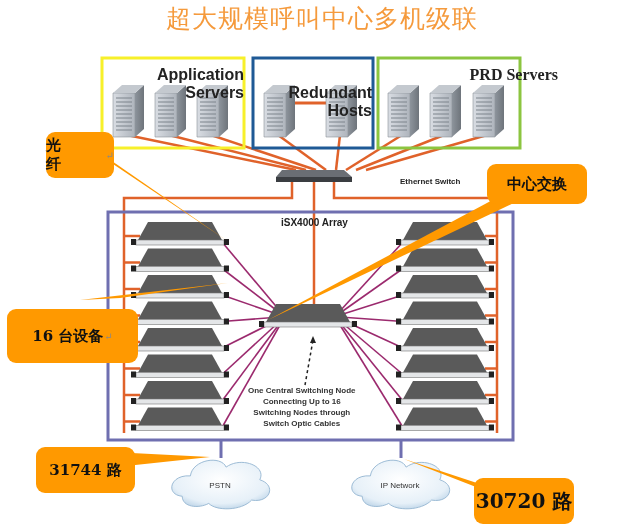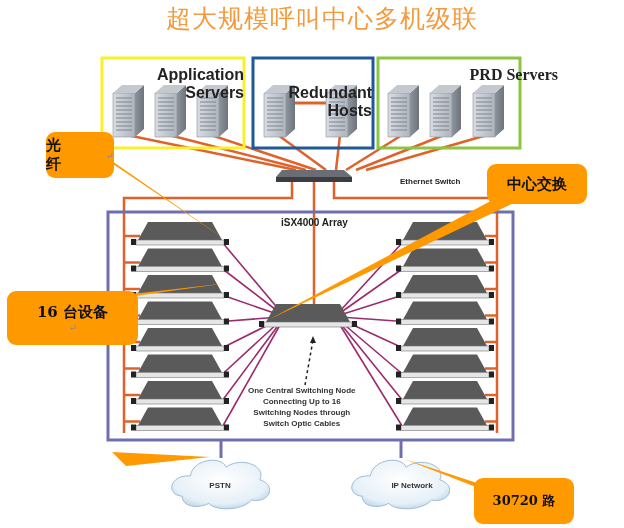--- a/index.html
+++ b/index.html
@@ -12,21 +12,21 @@
   }
   .group-label { position: absolute; font-weight: bold; font-size: 16px; color: #222; text-align: right; }
   .callout {
     position: absolute; background: #ff9900; border-radius: 9px;
     font-family: "DejaVu Serif", "Liberation Serif", serif; font-weight: bold; color: #111;
     display: flex; align-items: center; justify-content: center;
   }
   .callout .mark { color: #888; font-size: 10px; font-weight: normal; margin-left: 1px; }
   .sw-label { position: absolute; font-size: 8px; font-weight: bold; color: #222; padding-left: 44px; }
   .note { position: absolute; font-size: 8px; font-weight: bold; color: #333; line-height: 11px; }
-  .cloud-label { position: absolute; font-size: 8px; font-weight: bold; color: #333; text-align: center; }
+  .cloud-label { position: absolute; font-size: 8px; font-weight: normal; color: #333; text-align: center; }
 </style>
 </head>
 <body>
 
 <div id="stage">
   <svg id="svg" width="624" height="528" viewBox="0 0 624 528" xmlns="http://www.w3.org/2000/svg">
     <defs>
       <linearGradient id="srvFront" x1="0" y1="0" x2="1" y2="0">
         <stop offset="0" stop-color="#d9dde3"></stop>
           <stop offset="1" stop-color="#aeb4bc"></stop>
@@ -354,30 +354,33 @@
   <div class="sw-label" style="left:237px;top:217px;font-size:10px;">iSX4000 Array</div>
 
   <div class="note" style="left:248px;top:385px;text-align:center;">
     <div>One Central Switching Node</div>
     <div>Connecting Up to 16</div>
     <div>Switching Nodes through</div>
     <div>Switch Optic Cables</div>
   </div>
 
   <div class="cloud-label" style="left:190px;top:481px;width:60px;">PSTN</div>
-  <div class="cloud-label" style="left:372px;top:481px;width:80px;">IP Network</div>
+  <div class="cloud-label" style="left:360px;top:481px;width:80px;">IP Network</div>
 
   
   <div class="callout" style="left:46px;top:132px;width:68px;height:46px;font-size:15px;gap:31px;">
     <span>光纤</span>
       <span class="mark">↵</span>
   </div>
   <div class="callout" style="left:487px;top:164px;width:100px;height:40px;font-size:15px;">
     <span>中心交换</span>
   </div>
-  <div class="callout" style="left:7px;top:291px;width:131px;height:54px;font-size:15px;flex-direction:column;">
+  <div class="callout" style="left:7px;top:309px;width:131px;height:54px;font-size:15px;">
     <span>16 台设备</span>
       <span class="mark">↵</span>
   </div>
-  <div class="callout" style="left:474px;top:478px;width:100px;height:46px;font-size:13px;">
+  <div class="callout" style="left:36px;top:447px;width:99px;height:46px;font-size:15px;">
+    <span>31744 路</span>
+  </div>
+  <div class="callout" style="left:474px;top:478px;width:100px;height:46px;font-size:20px;">
     <span>30720 路</span>
   </div>
 </div>
 
 </body></html>

